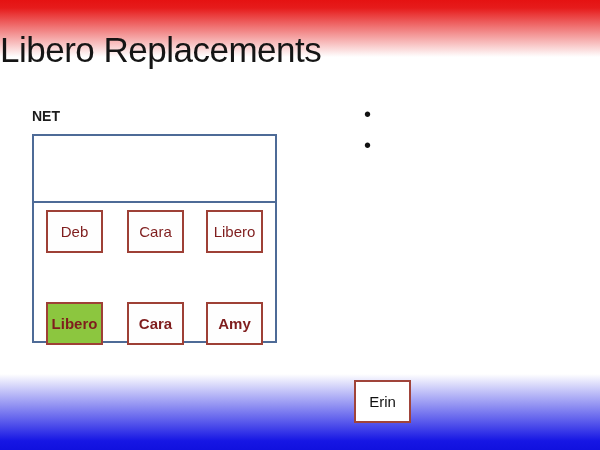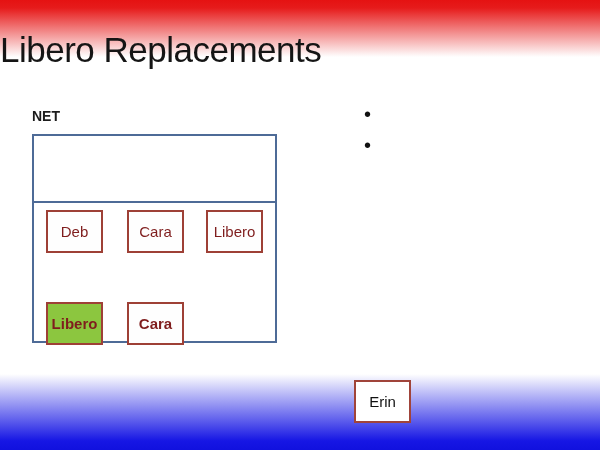--- a/index.html
+++ b/index.html
@@ -72,20 +72,23 @@
   <div class="pos-box r1 c3">
     <span>Libero</span>
   </div>
 
   <div class="pos-box r2 c1 libero">
     <span>Libero</span>
   </div>
   <div class="pos-box r2 c2">
     <span>Cara</span>
   </div>
+  <div class="pos-box r2 c3">
+    <span>Amy</span>
+  </div>
 
   <div class="bullets">
     <div class="bullet">
       <span class="marker">•</span>
     </div>
     <div class="bullet">
       <span class="marker">•</span>
     </div>
   </div>
 

